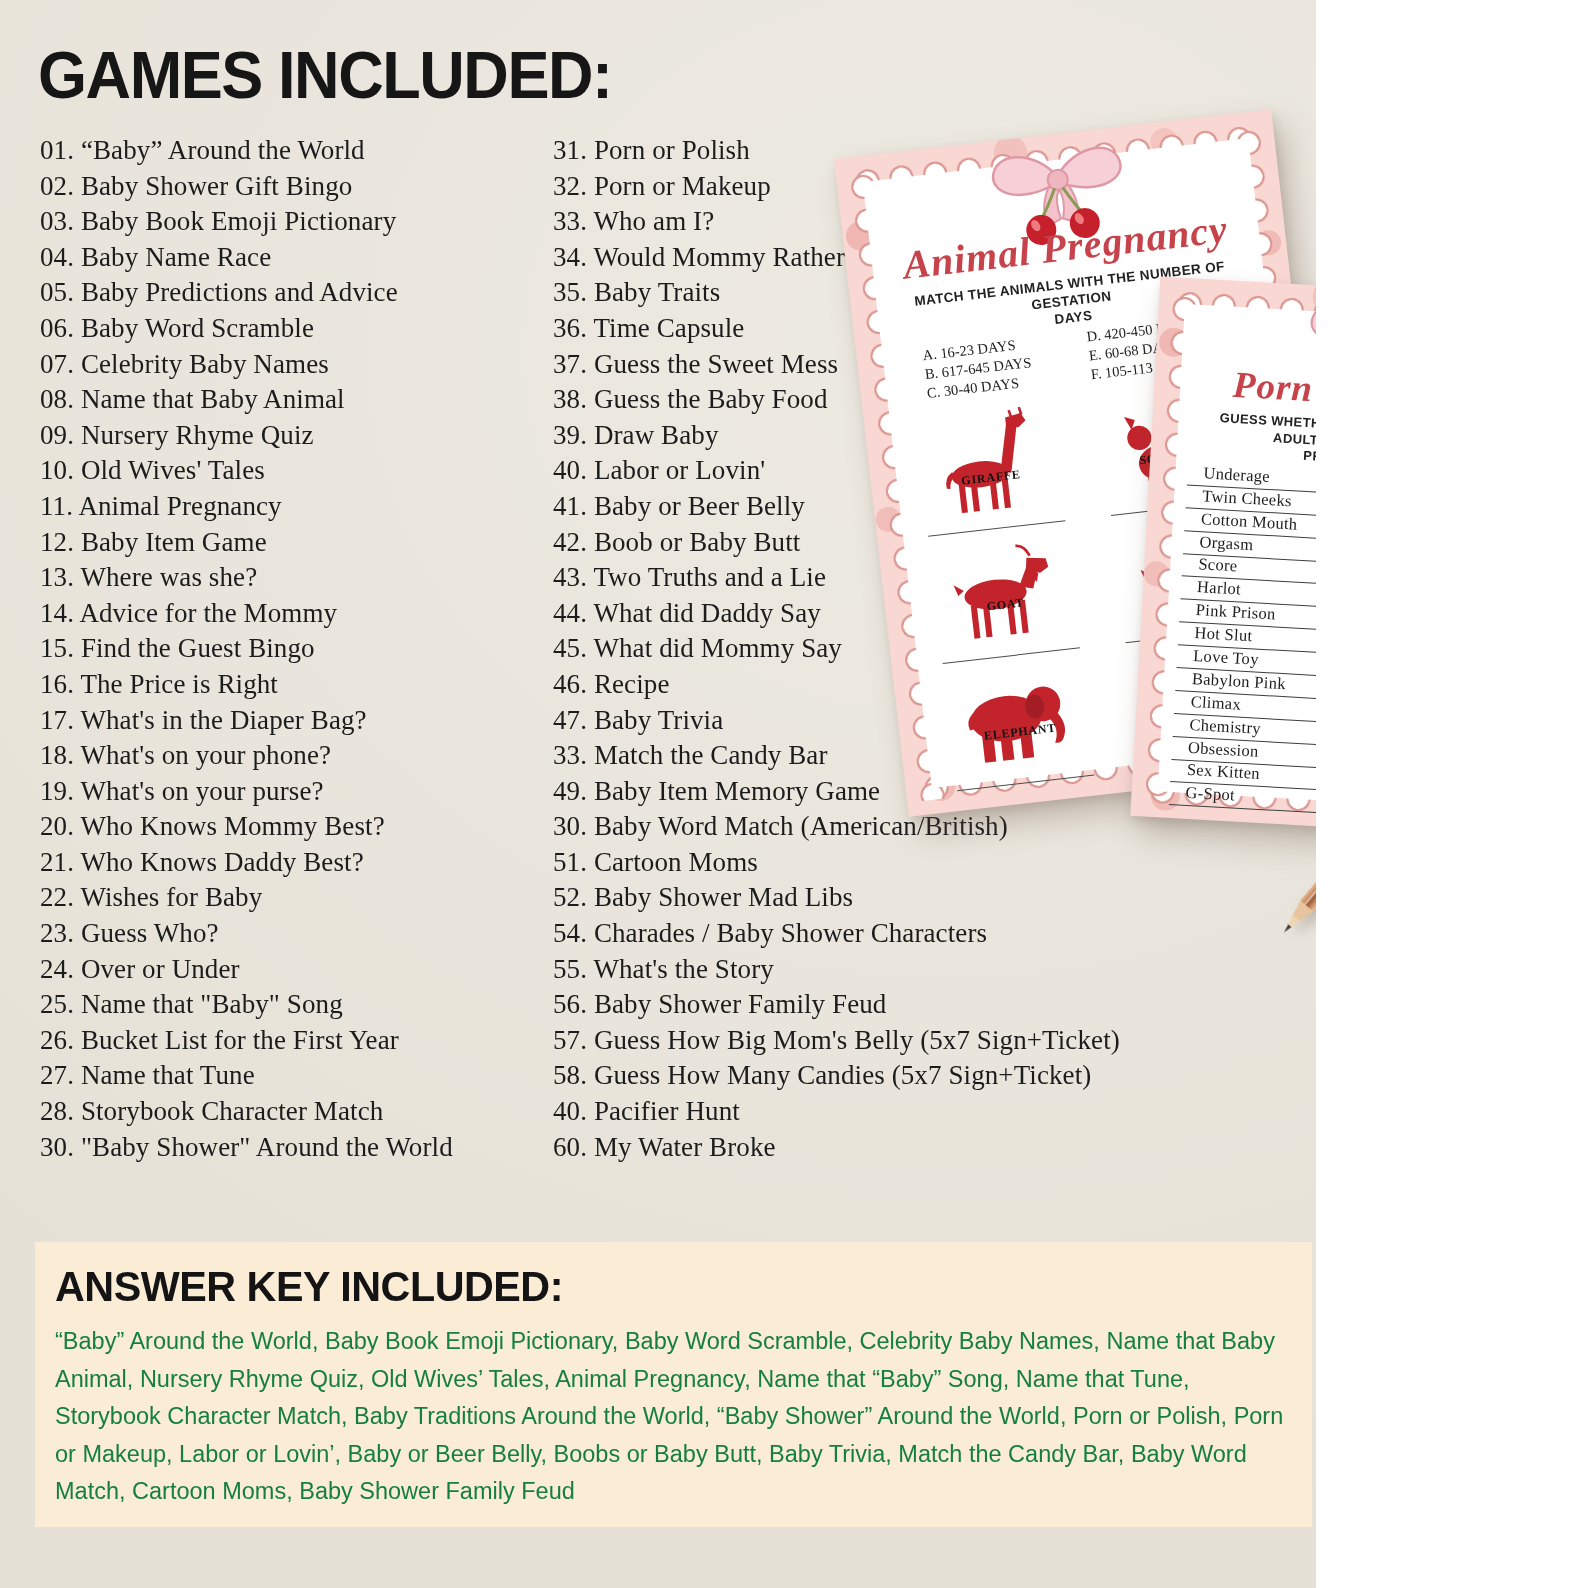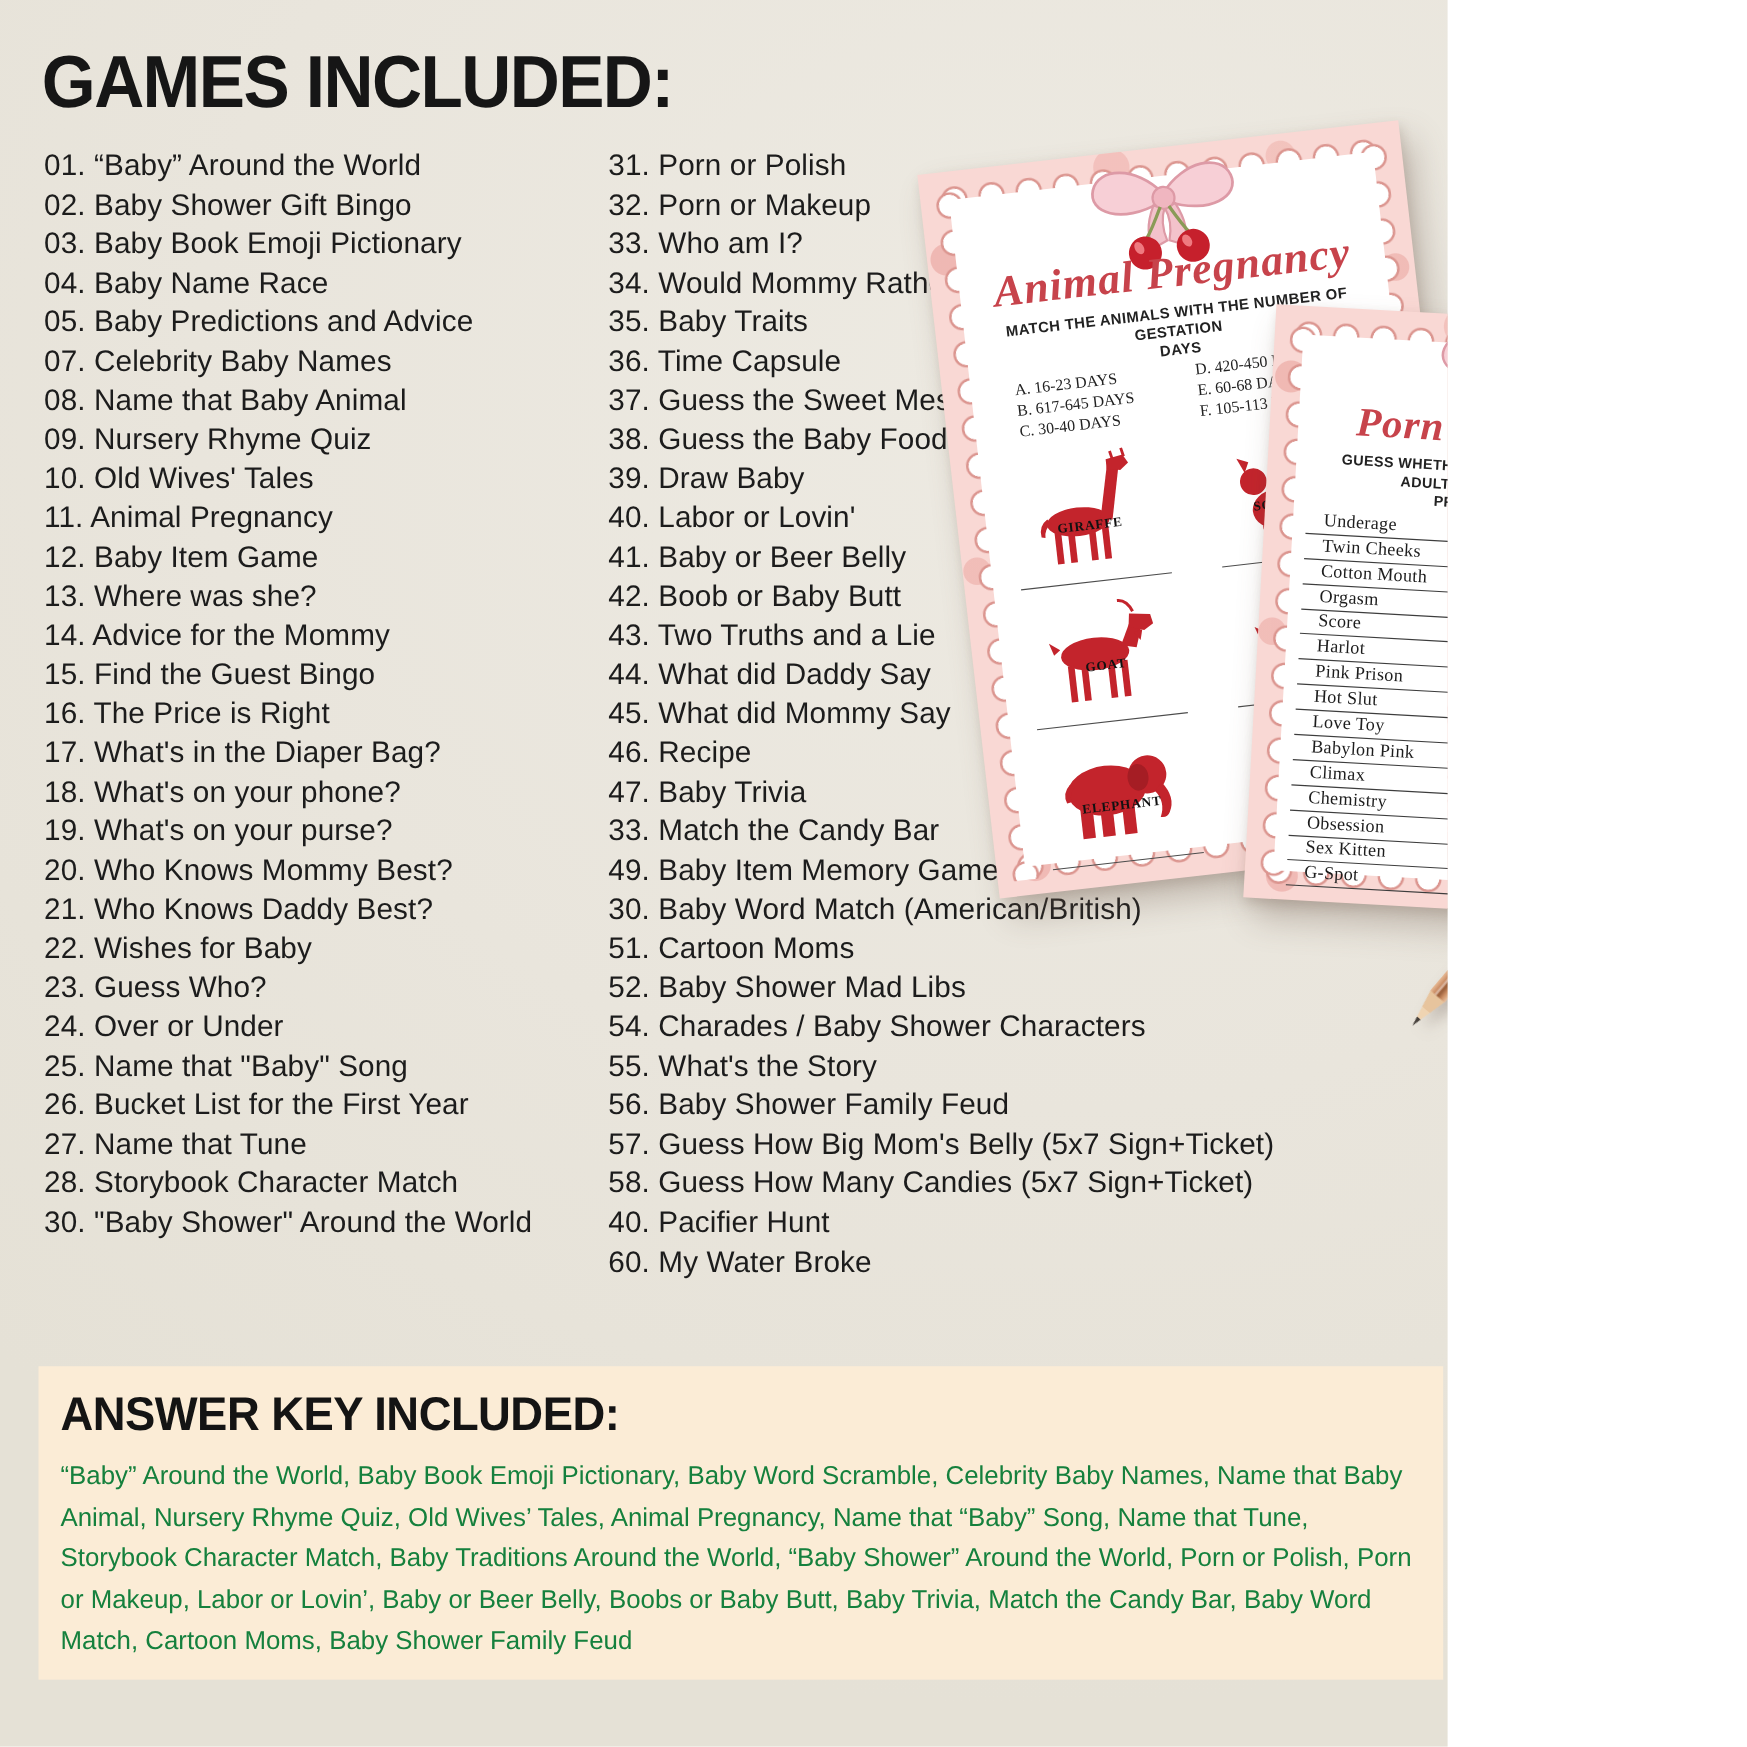--- a/index.html
+++ b/index.html
@@ -7,21 +7,21 @@
     position:relative;width:1316px;height:1588px;overflow:hidden;
     background:radial-gradient(1400px 1200px at 72% 22%, #edeae2 0%, #e9e5dc 55%, #e5e1d6 100%);
     font-family:"Liberation Sans", sans-serif;
   }
   
   .games-title{
     position:absolute;left:38px;top:36px;margin:0;
     font-size:67px;font-weight:700;color:#161616;letter-spacing:-1.5px;
     transform:scaleX(.94);transform-origin:left top;white-space:nowrap;
   }
-  .games-col{position:absolute;top:133px;}
+  .games-col{position:absolute;top:133px;font-family:Liberation Serif, serif;}
   .games-col ul{list-style:none;margin:0;padding:0;}
   .games-col li{
     font-size:27px;line-height:35.6px;color:#1c1c1c;font-weight:500;
     letter-spacing:.1px;white-space:nowrap;
   }
   .col1{left:40px;}
   .col2{left:553px;}
   
   .answer-box{
     position:absolute;left:35px;top:1242px;width:1277px;height:285px;
@@ -135,20 +135,21 @@
   <h1 class="games-title">GAMES INCLUDED:</h1>
 
   <div class="games-col col1">
     <ul>
 
     <li>01. “Baby” Around the World</li>
         <li>02. Baby Shower Gift Bingo</li>
         <li>03. Baby Book Emoji Pictionary</li>
         <li>04. Baby Name Race</li>
         <li>05. Baby Predictions and Advice</li>
+        <li>06. Baby Word Scramble</li>
         <li>07. Celebrity Baby Names</li>
         <li>08. Name that Baby Animal</li>
         <li>09. Nursery Rhyme Quiz</li>
         <li>10. Old Wives' Tales</li>
         <li>11. Animal Pregnancy</li>
         <li>12. Baby Item Game</li>
         <li>13. Where was she?</li>
         <li>14. Advice for the Mommy</li>
         <li>15. Find the Guest Bingo</li>
         <li>16. The Price is Right</li>

